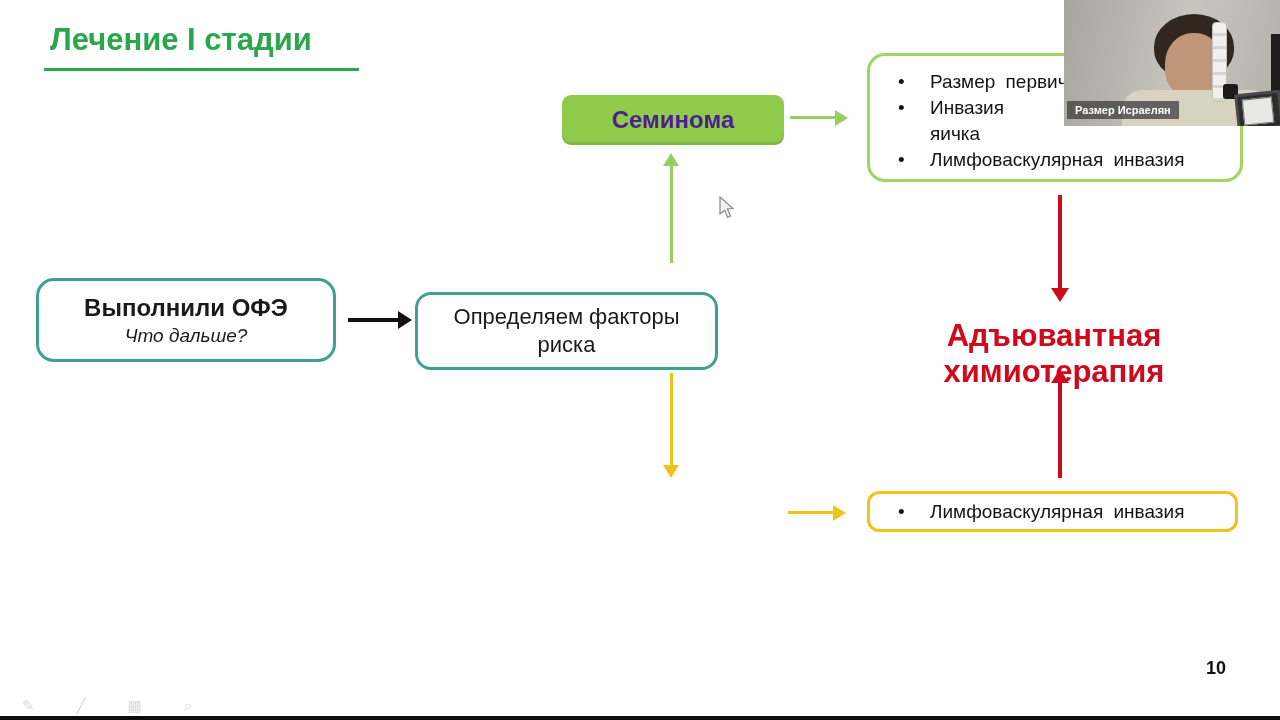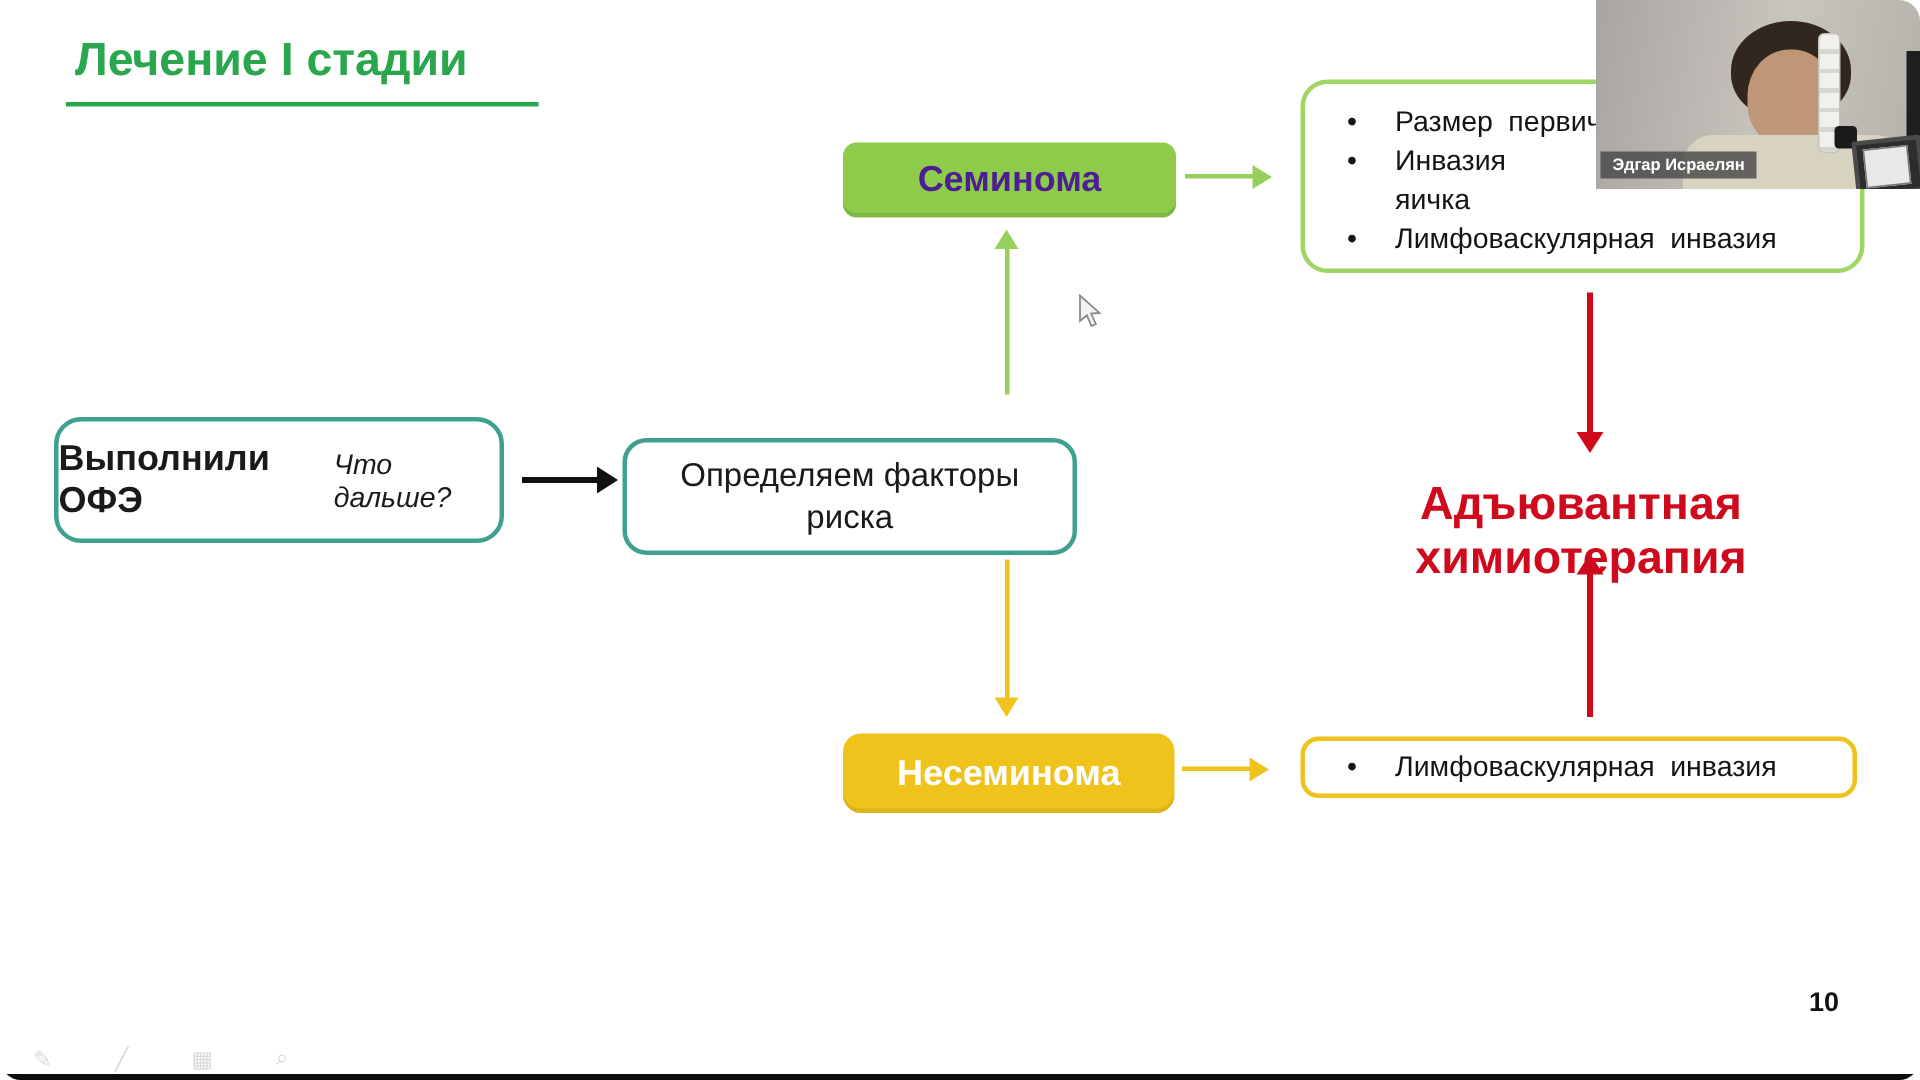--- a/index.html
+++ b/index.html
@@ -1,26 +1,26 @@
 <!DOCTYPE html>
 <html><head>
 <meta charset="utf-8">
 <style>
   html,body{margin:0;padding:0;background:#ffffff;}
   .slide{position:relative;width:1280px;height:720px;background:#ffffff;overflow:hidden;
-         font-family:"Liberation Sans",sans-serif;color:#1a1a1a;border-radius:14px;}
+         font-family:"Liberation Sans",sans-serif;color:#1a1a1a;}
 
   
   .title{position:absolute;left:50px;top:22px;font-size:31px;font-weight:bold;color:#2aa64c;}
   .title-underline{position:absolute;left:44px;top:68px;width:315px;height:3px;background:#2aa64c;}
 
   
   .outline-box{position:absolute;box-sizing:border-box;background:#fff;}
   .start-box{left:36px;top:278px;width:300px;height:84px;border:3px solid #3fa08f;border-radius:18px;
-             display:flex;flex-direction:row;align-items:center;justify-content:center;}
+             display:flex;flex-direction:column;align-items:center;justify-content:center;}
   .start-title{font-size:24px;font-weight:bold;}
   .start-sub{font-size:19px;font-style:italic;margin-top:3px;}
   .risk-box{left:415px;top:280px;width:303px;height:78px;border:3px solid #3fa08f;border-radius:16px;
             display:flex;align-items:center;justify-content:center;text-align:center;
             font-size:22px;padding:0 18px;line-height:28px;margin-top:12px;}
 
   .seminoma-box{position:absolute;left:562px;top:95px;width:222px;height:50px;background:#8ecb4a;
        border-radius:9px;color:#4c1d95;font-weight:bold;font-size:24px;display:flex;align-items:center;
        justify-content:center;box-shadow:inset 0 -3px 0 rgba(0,0,0,0.10);}
   .nonseminoma-box{position:absolute;left:562px;top:489px;width:221px;height:53px;background:#efc31b;
@@ -131,23 +131,20 @@
     <div class="a-head" style="left:1051px;top:288px;border-top:14px solid #ce0a1c;border-left:9px solid transparent;border-right:9px solid transparent;"></div>
   </div>
 
   <div class="outcome-label">Адъювантная химиотерапия</div>
 
   <div>
     <div class="a-head" style="left:1051px;top:369px;border-bottom:14px solid #ce0a1c;border-left:9px solid transparent;border-right:9px solid transparent;"></div>
     <div class="a-line" style="left:1058px;top:382px;width:4px;height:96px;background:#ce0a1c;"></div>
   </div>
 
-  <div class="nonseminoma-box">
-    <span>Несеминома</span>
-  </div>
 
   <div>
     <div class="a-line" style="left:788px;top:511px;width:46px;height:3px;background:#efc31b;"></div>
     <div class="a-head" style="left:833px;top:505px;border-left:13px solid #efc31b;border-top:8px solid transparent;border-bottom:8px solid transparent;"></div>
   </div>
 
   <div class="outline-box yellow-factors">
     <div class="bullet-row">
       <span class="bullet-dot">•</span>
       <span class="bullet-text">Лимфоваскулярная инвазия</span>
@@ -158,21 +155,21 @@
     <div class="cam-hair"></div>
     <div class="cam-face"></div>
     <div class="cam-body"></div>
     <div class="cam-strip"></div>
     <div class="cam-cable"></div>
     <div class="cam-dark-edge"></div>
     <div class="cam-monitor">
       <div class="cam-monitor-inner"></div>
     </div>
     <div class="name-tag">
-      <span>Эдгар Исраелян</span>
+      <span>Размер Исраелян</span>
     </div>
   </div>
 
   <svg class="cursor-svg" width="20" height="24" viewBox="0 0 20 24">
     <path d="M4 1 L4 18 L8.6 14.2 L11.6 21.4 L14.6 20 L11.4 13 L17 12.6 Z" fill="#f2f2f2" stroke="#8a8a8a" stroke-width="1.2"></path>
   </svg>
 
   <div class="presenter-toolbar">
     <span class="toolbar-icon">✎</span>
     <span class="toolbar-icon">╱</span>

